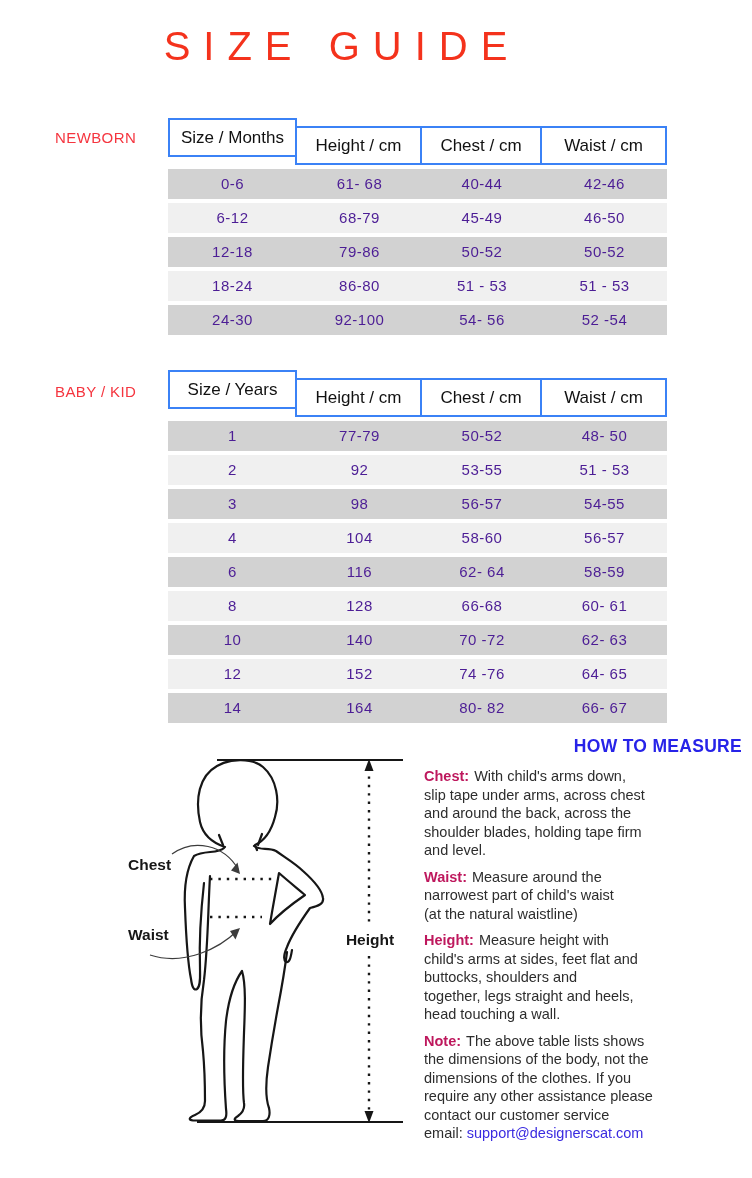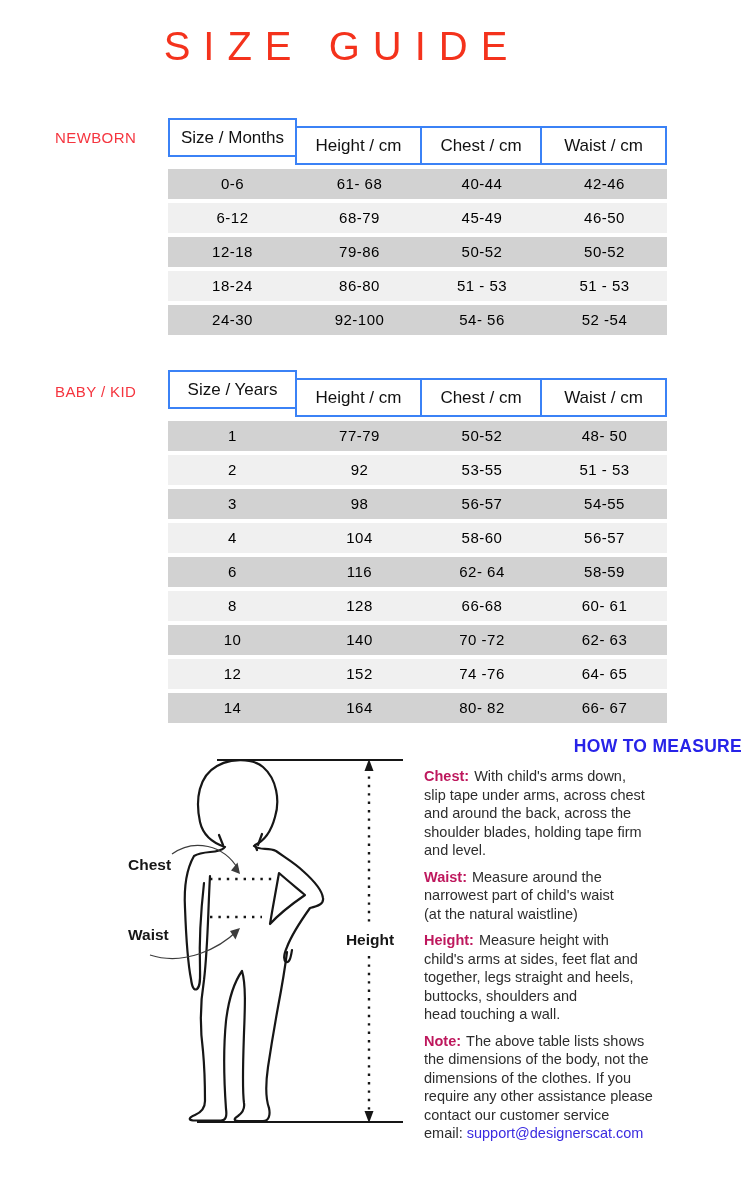--- a/index.html
+++ b/index.html
@@ -29,21 +29,21 @@
     line-height:35px; text-align:center; font-size:17px; color:#111;
     background:#fff;
   }
   .th + .th { margin-left:-2px;margin-top:8px; }
   .th0{width:129px} .th1{width:127px} .th2{width:122px} .th3{width:127px}
 
   .tr { display:flex; height:30px; margin-top:4px; }
   .tr.gray { background:#d2d2d2; }
   .tr.lite { background:#f0f0f0; }
   .td {
-    line-height:30px; text-align:center; font-size:15px; color:#000000;
+    line-height:30px; text-align:center; font-size:15px; color:#4c1d95;
     letter-spacing:0.5px;
   }
   .td0{width:129px} .td1{width:125px} .td2{width:120px} .td3{width:125px}
 
   .figure { position:absolute; left:92px; top:742px; }
   .outline { fill:none; stroke:#161616; stroke-width:2.2; stroke-linecap:round; stroke-linejoin:round; }
   .solidline { stroke:#161616; stroke-width:2; }
   .dotline { stroke:#161616; stroke-width:2.4; stroke-dasharray:2.4 6; fill:none; }
   .thinarrow { fill:none; stroke:#3c3c3c; stroke-width:1.2; }
   .arrhead { fill:#161616; }
@@ -224,22 +224,22 @@
 
     <p class="inst-p">
       <span class="red-label">Waist:</span><span>Measure around the</span>
       <span class="line">narrowest part of child's waist</span>
       <span class="line">(at the natural waistline)</span>
     </p>
 
     <p class="inst-p">
       <span class="red-label">Height:</span><span>Measure height with</span>
       <span class="line">child's arms at sides, feet flat and</span>
+      <span class="line">buttocks, shoulders and</span>
       <span class="line">together, legs straight and heels,</span>
-      <span class="line">buttocks, shoulders and</span>
       <span class="line">head touching a wall.</span>
     </p>
 
     <p class="inst-p">
       <span class="red-label">Note:</span><span>The above table lists shows</span>
       <span class="line">the dimensions of the body, not the</span>
       <span class="line">dimensions of the clothes.  If you</span>
       <span class="line">require any other assistance please</span>
       <span class="line">contact our customer service</span>
       <span class="line"><span>email:</span><a class="email-link">support@designerscat.com</a></span>

